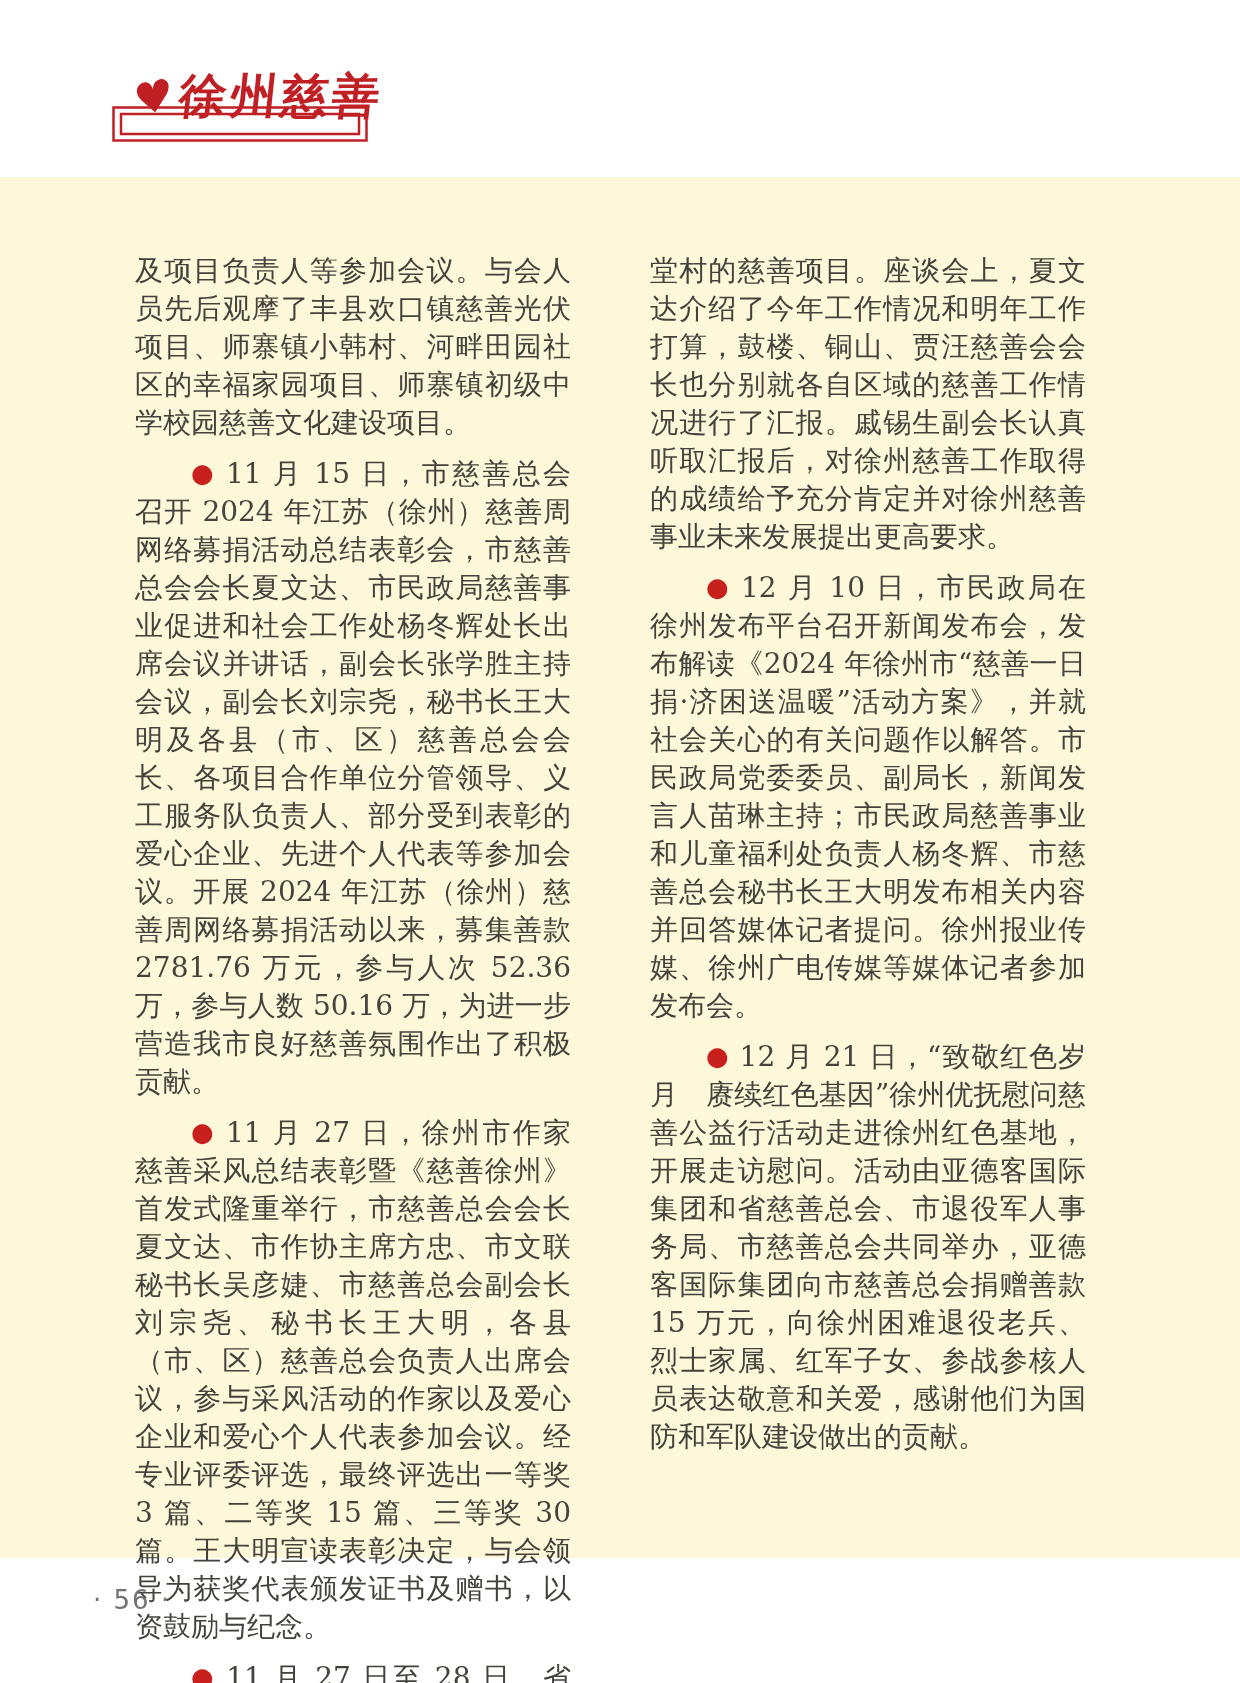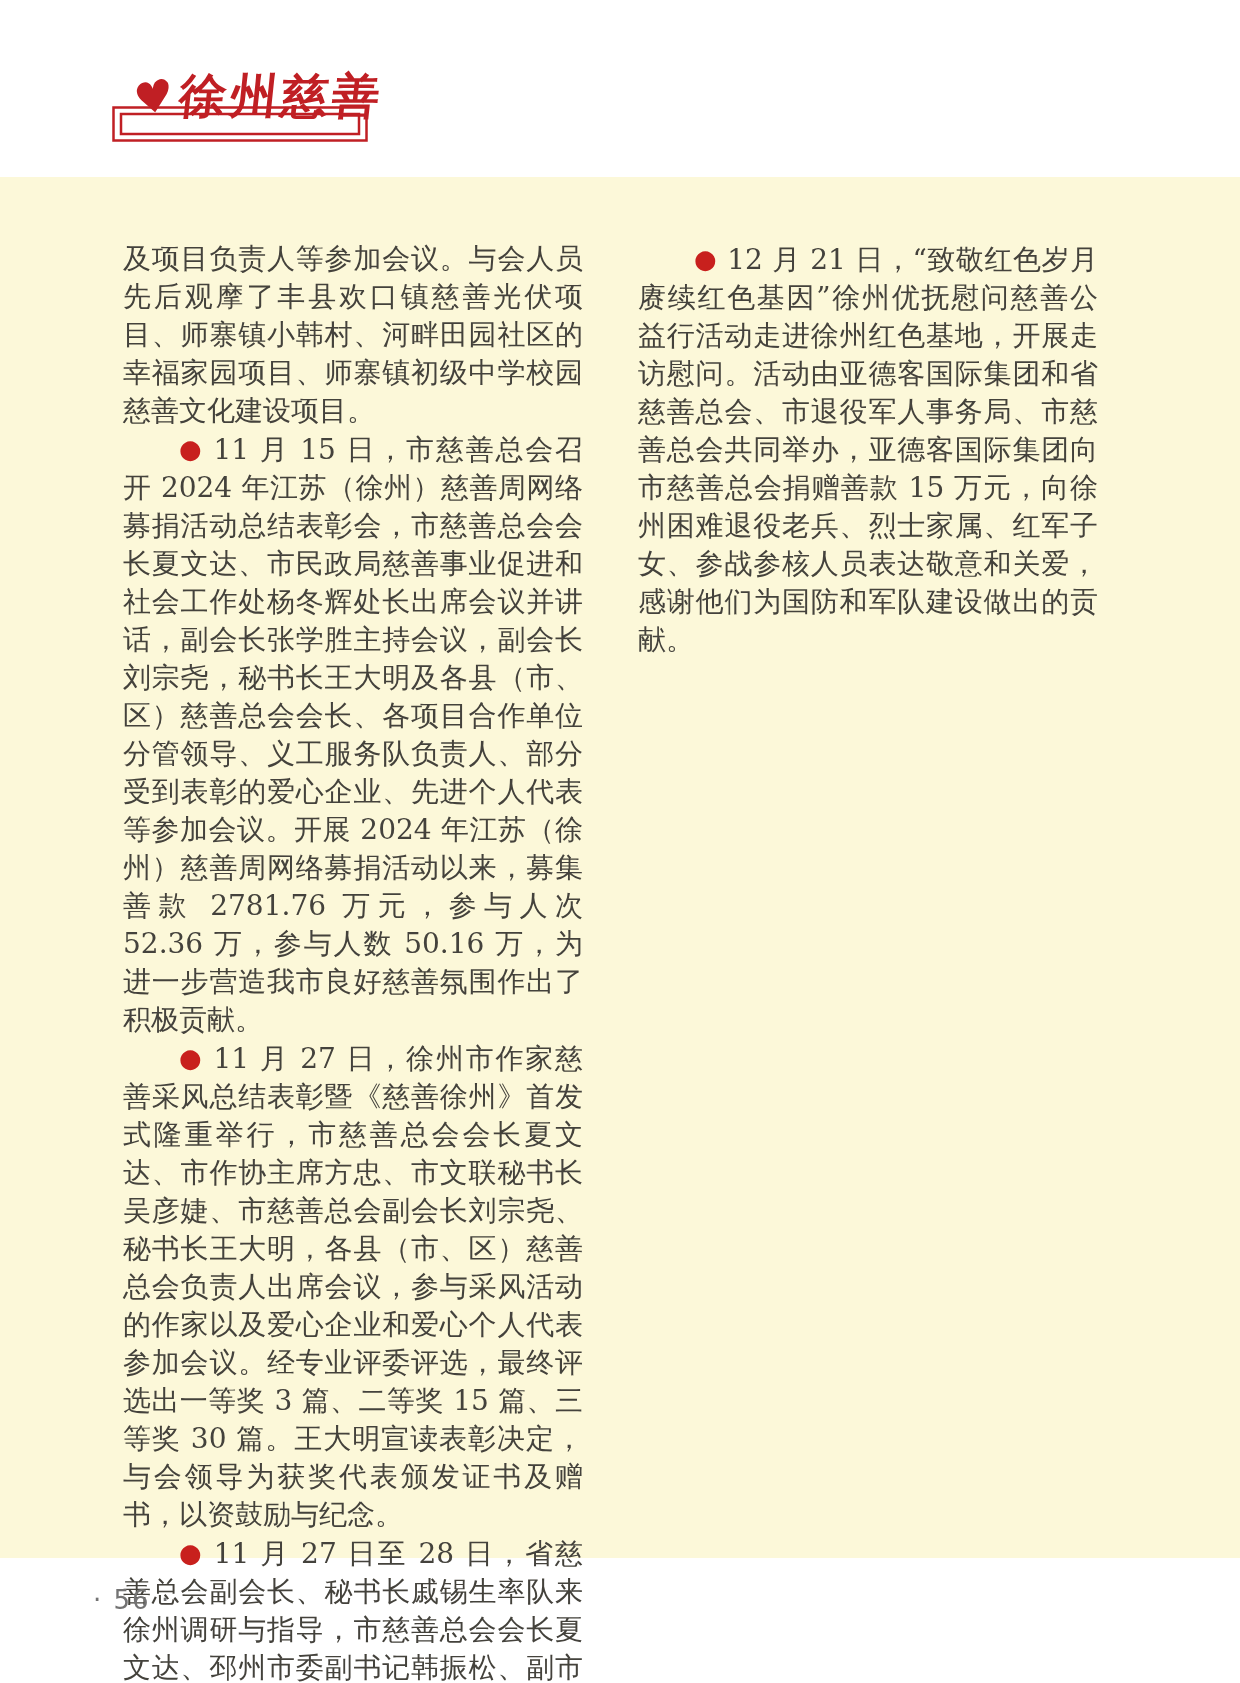--- a/index.html
+++ b/index.html
@@ -15,21 +15,21 @@
     position:absolute;left:22px;top:0;white-space:nowrap;z-index:2;
     color:#c01f24;font-weight:bold;font-size:47px;line-height:60px;
     transform:skewX(-6deg);letter-spacing:4px;
   }
   .logo-heart{display:inline-block;transform:rotate(-12deg);font-size:44px;margin-right:2px;}
   
   .sheet{position:absolute;top:177px;left:0;width:1240px;height:1381px;background:#fcf8d9;}
   
   .columns{position:absolute;top:240px;left:123px;width:975px;display:flex;gap:55px;}
   .column{width:460px;color:#44423c;font-size:28px;line-height:38px;}
-  .para{margin:0;text-align:justify;text-justify:inter-character;}
+  .para{margin:12px;text-align:justify;text-justify:inter-character;}
   .para.indent{text-indent:2em;}
   .bullet{color:#c8201d;font-size:26px;margin-right:10px;vertical-align:1px;}
   
   .footer{position:absolute;left:93px;top:1585px;font-family:"DejaVu Sans","Liberation Sans",sans-serif;
     font-size:26px;color:#737373;letter-spacing:2px;}
 </style>
 </head>
 <body>
 
 <div class="logo">
@@ -45,19 +45,21 @@
 <div class="sheet"></div>
 
 <div class="columns">
   <div class="column" id="col-left">
       <p class="para"><span>及项目负责人等参加会议。与会人员先后观摩了丰县欢口镇慈善光伏项目、师寨镇小韩村、河畔田园社区的幸福家园项目、师寨镇初级中学校园慈善文化建设项目。</span></p>
       <p class="para indent"><span class="bullet">●</span><span>11 月 15 日，市慈善总会召开 2024 年江苏（徐州）慈善周网络募捐活动总结表彰会，市慈善总会会长夏文达、市民政局慈善事业促进和社会工作处杨冬辉处长出席会议并讲话，副会长张学胜主持会议，副会长刘宗尧，秘书长王大明及各县（市、区）慈善总会会长、各项目合作单位分管领导、义工服务队负责人、部分受到表彰的爱心企业、先进个人代表等参加会议。开展 2024 年江苏（徐州）慈善周网络募捐活动以来，募集善款 2781.76 万元，参与人次 52.36 万，参与人数 50.16 万，为进一步营造我市良好慈善氛围作出了积极贡献。</span></p>
       <p class="para indent"><span class="bullet">●</span><span>11 月 27 日，徐州市作家慈善采风总结表彰暨《慈善徐州》首发式隆重举行，市慈善总会会长夏文达、市作协主席方忠、市文联秘书长吴彦婕、市慈善总会副会长刘宗尧、秘书长王大明，各县（市、区）慈善总会负责人出席会议，参与采风活动的作家以及爱心企业和爱心个人代表参加会议。经专业评委评选，最终评选出一等奖 3 篇、二等奖 15 篇、三等奖 30 篇。王大明宣读表彰决定，与会领导为获奖代表颁发证书及赠书，以资鼓励与纪念。</span></p>
       <p class="para indent"><span class="bullet">●</span><span>11 月 27 日至 28 日，省慈善总会副会长、秘书长戚锡生率队来徐州调研与指导，市慈善总会会长夏文达、邳州市委副书记韩振松、副市长张汉荣，市慈善总会副会长张学胜、秘书长王大明，邳州慈善总会副会长王志刚陪同。戚锡生一行实地考察了徐州慈善公园“百果善缘”、邳州市新河镇程圩村、新河镇新河村、议堂镇议</span></p>
     </div>
   <div class="column" id="col-right">
+      <p class="para"><span>堂村的慈善项目。座谈会上，夏文达介绍了今年工作情况和明年工作打算，鼓楼、铜山、贾汪慈善会会长也分别就各自区域的慈善工作情况进行了汇报。戚锡生副会长认真听取汇报后，对徐州慈善工作取得的成绩给予充分肯定并对徐州慈善事业未来发展提出更高要求。</span></p>
+      <p class="para indent"><span class="bullet">●</span><span>12 月 10 日，市民政局在徐州发布平台召开新闻发布会，发布解读《2024 年徐州市“慈善一日捐·济困送温暖”活动方案》，并就社会关心的有关问题作以解答。市民政局党委委员、副局长，新闻发言人苗琳主持；市民政局慈善事业和儿童福利处负责人杨冬辉、市慈善总会秘书长王大明发布相关内容并回答媒体记者提问。徐州报业传媒、徐州广电传媒等媒体记者参加发布会。</span></p>
       <p class="para indent"><span class="bullet">●</span><span>12 月 21 日，“致敬红色岁月　赓续红色基因”徐州优抚慰问慈善公益行活动走进徐州红色基地，开展走访慰问。活动由亚德客国际集团和省慈善总会、市退役军人事务局、市慈善总会共同举办，亚德客国际集团向市慈善总会捐赠善款 15 万元，向徐州困难退役老兵、烈士家属、红军子女、参战参核人员表达敬意和关爱，感谢他们为国防和军队建设做出的贡献。</span></p>
     </div>
 </div>
 
 <div class="footer">
   <span>· 56 ·</span>
 </div>
 
 </body></html>

